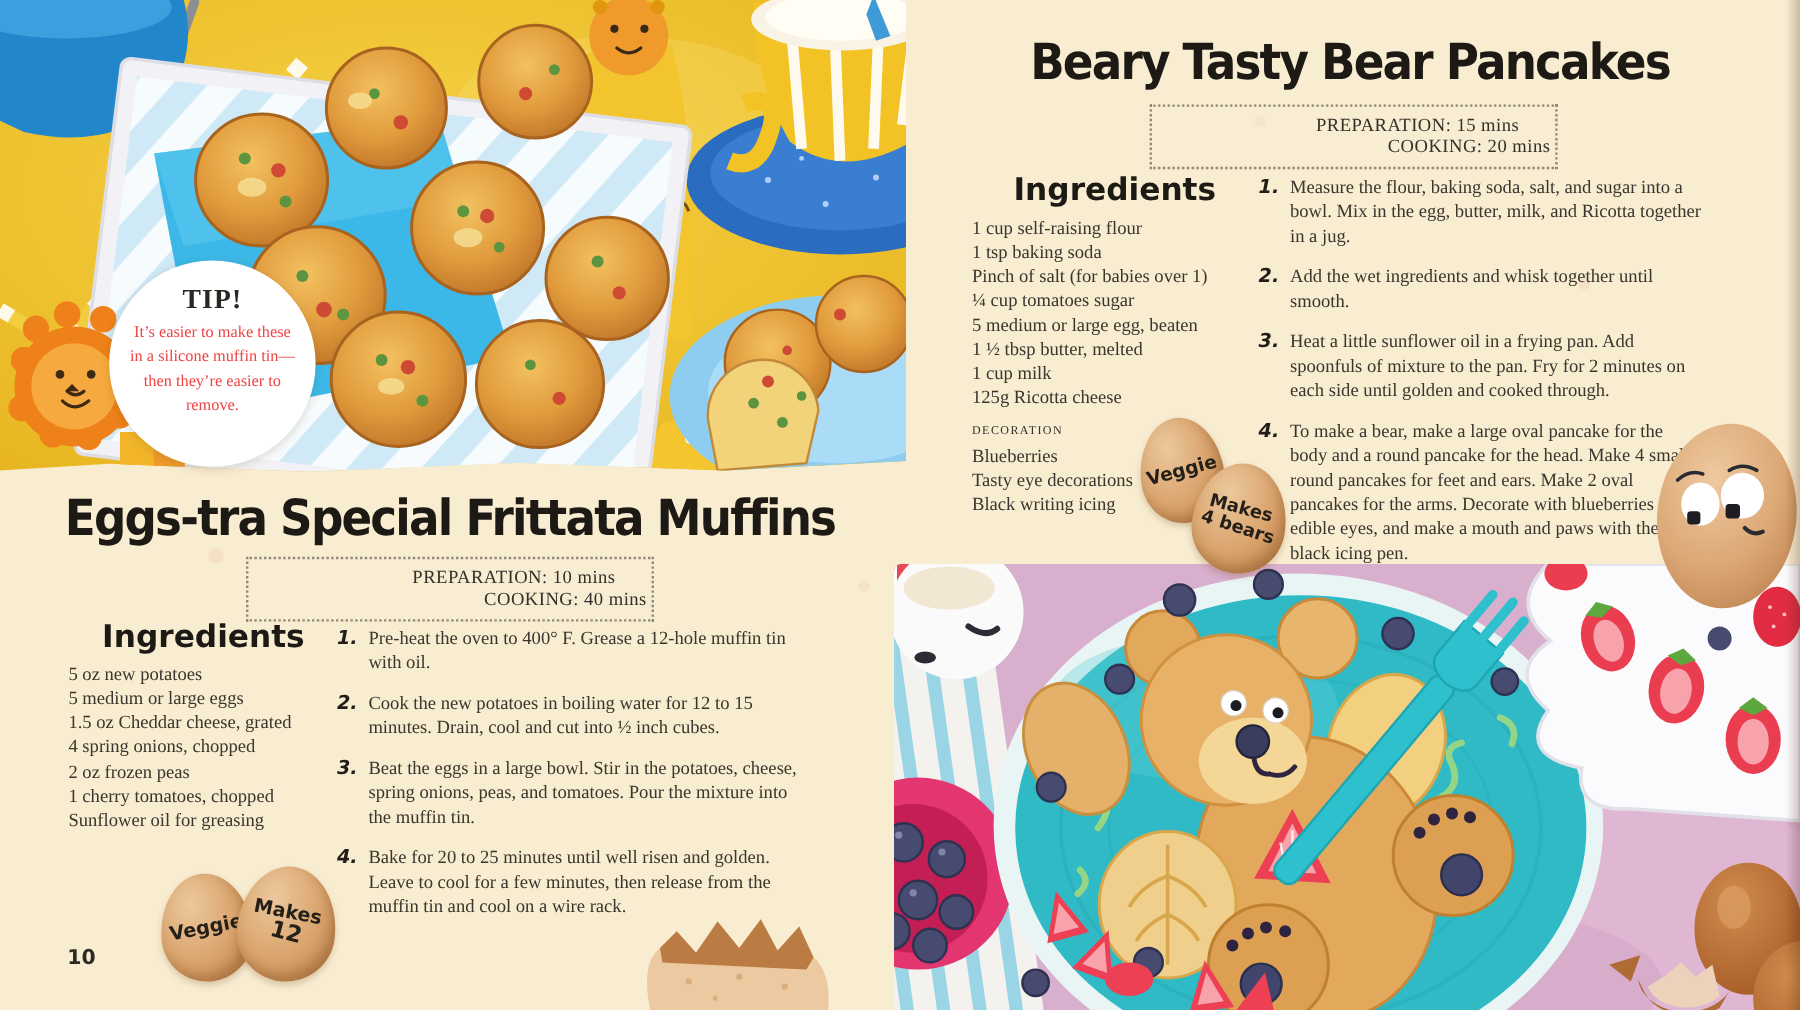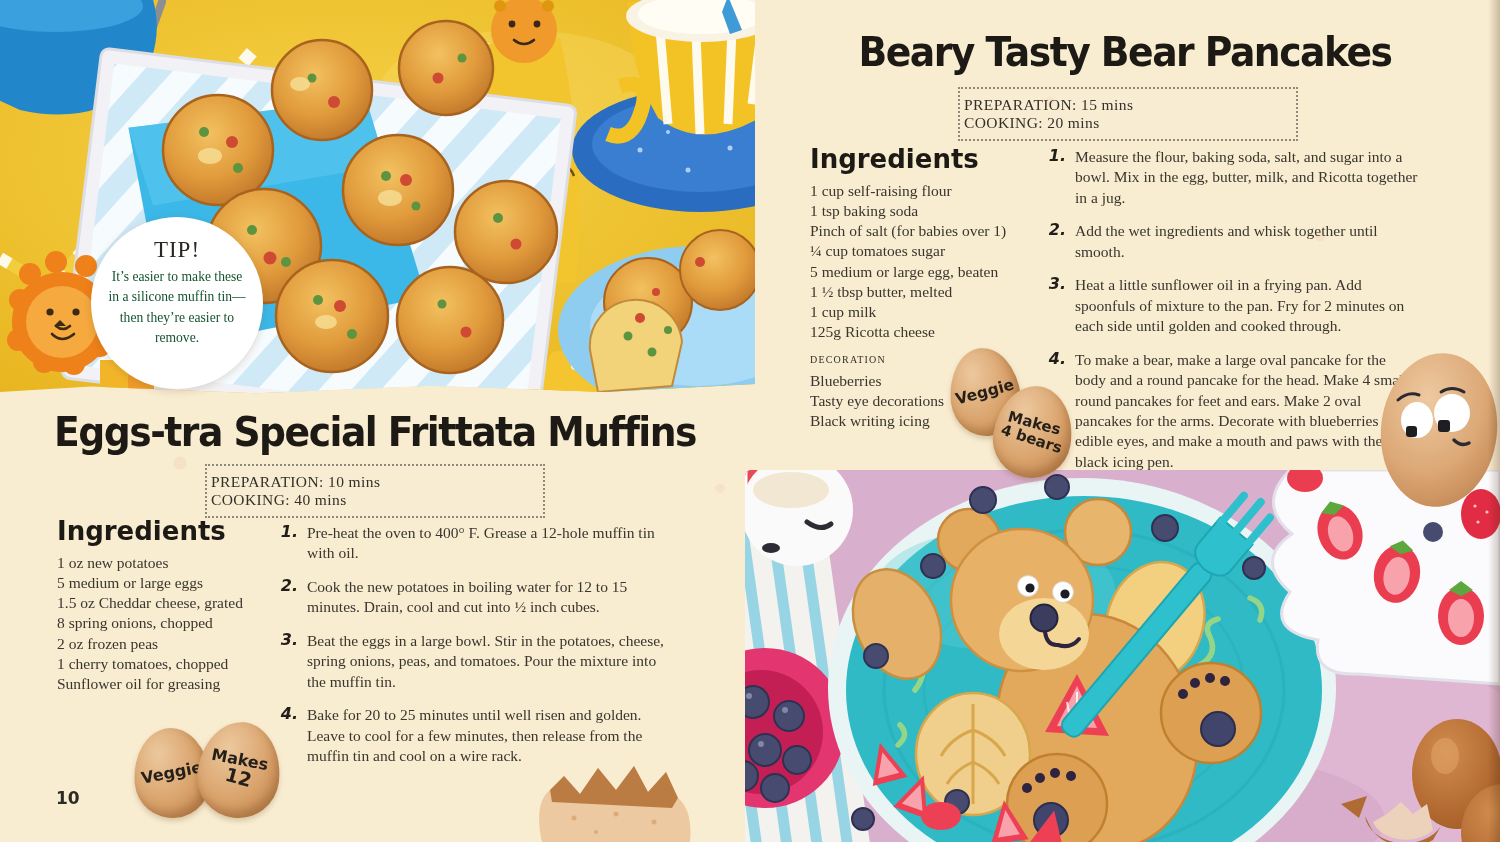--- a/index.html
+++ b/index.html
@@ -9,40 +9,40 @@
     background-image:
       radial-gradient(circle at 12% 55%, rgba(232,176,140,.18) 0 6px, transparent 7px),
       radial-gradient(circle at 48% 58%, rgba(232,176,140,.15) 0 4px, transparent 5px),
       radial-gradient(circle at 88% 28%, rgba(232,176,140,.16) 0 5px, transparent 6px),
       radial-gradient(circle at 70% 12%, rgba(232,176,140,.14) 0 4px, transparent 5px);
     font-family:"Liberation Serif",serif;color:#3a362e;
   }
   .edge-right{position:absolute;right:0;top:0;width:12px;height:100%;z-index:40;
     background:linear-gradient(to left, rgba(70,35,10,.25), rgba(70,35,10,0));}
   
-  .hand{font-family:"DejaVu Sans",sans-serif;font-weight:bold;color:#1d1a16;}
+  .hand{font-family:"DejaVu Sans",sans-serif;font-weight:bold;color:#1d1a16;text-align:center;}
   .recipe-title{position:absolute;text-align:center;font-size:37px;letter-spacing:-1.5px;
     margin:0;transform:scale(1.02,1.12);transform-origin:center top;}
   .prep-box{position:absolute;width:340px;box-sizing:border-box;border:2px dotted #8f897a;
-    padding:7px 4px;text-align:left;font-size:15.5px;color:#33302a;letter-spacing:.4px;background:rgba(255,255,255,.04);}
+    padding:7px 4px;text-align:right;font-size:15.5px;color:#33302a;letter-spacing:.4px;background:rgba(255,255,255,.04);}
   .prep-box span{white-space:nowrap;}
   .prep-gap{display:inline-block;width:26px;}
   .ing-col h2{font-size:26px;margin:0 0 7px 0;letter-spacing:0;}
   .ing-col ul{list-style:none;margin:0;padding:0;font-size:15.5px;line-height:1.3;}
   .dec-head{font-size:10px;font-weight:normal;letter-spacing:1.2px;margin:12px 0 6px 0;color:#33302a;}
   .steps-col .step{display:flex;gap:9px;margin-bottom:12px;}
   .step-num{font-family:"DejaVu Sans",sans-serif;font-weight:bold;font-style:italic;
     font-size:16px;color:#211d18;min-width:20px;text-align:right;}
   .step p{margin:1px 0 0 0;font-size:15.5px;line-height:1.32;}
   
   .tip-circle{position:absolute;left:91px;top:217px;width:172px;height:172px;border-radius:50%;
     background:#fff;z-index:5;text-align:center;box-sizing:border-box;padding:20px 14px 0 14px;
     box-shadow:0 2px 8px rgba(90,60,10,.18);}
-  .tip-circle h3{margin:0 0 4px 0;font-size:23px;letter-spacing:1px;color:#2b2722;font-weight:normal;}
-  .tip-circle p{margin:0;font-size:13.6px;line-height:1.5;color:#14532d;}
+  .tip-circle h3{margin:0 0 4px 0;font-size:23px;letter-spacing:1px;color:#2b2722;font-weight:bold;}
+  .tip-circle p{margin:0;font-size:13.6px;line-height:1.5;color:#ef4444;}
   
   .egg-badge{position:absolute;border-radius:50% 50% 50% 50% / 58% 58% 42% 42%;
     background:radial-gradient(ellipse at 35% 28%, #ecc89d 0%, #d9a26b 55%, #bb7f49 100%);
     box-shadow:inset -4px -6px 10px rgba(120,70,25,.35), 0 3px 5px rgba(120,80,30,.25);
     display:flex;flex-direction:column;align-items:center;justify-content:center;}
   .egg-badge .t{font-family:"DejaVu Sans",sans-serif;font-weight:bold;color:#241f18;line-height:1.05;}
   
   .photo{position:absolute;overflow:hidden;}
   .photo svg{display:block;}
   #photoL{left:0;top:0;width:755px;height:396px;
@@ -254,24 +254,24 @@
 
   <h1 class="recipe-title hand" style="left:0;top:408px;width:750px;">Eggs-tra Special Frittata Muffins</h1>
 
   <div class="prep-box" style="left:205px;top:464px;">
     <span>PREPARATION: 10 mins</span><span class="prep-gap"></span><span>COOKING: 40 mins</span>
   </div>
 
   <div class="ing-col" style="position:absolute;left:57px;top:516px;width:225px;">
     <h2 class="hand">Ingredients</h2>
     <ul>
-      <li>1 oz new potatoes</li>
+      <li>5 oz new potatoes</li>
       <li>5 medium or large eggs</li>
       <li>1.5 oz Cheddar cheese, grated</li>
-      <li>8 spring onions, chopped</li>
+      <li>4 spring onions, chopped</li>
       <li>2 oz frozen peas</li>
       <li>1 cherry tomatoes, chopped</li>
       <li>Sunflower oil for greasing</li>
     </ul>
   </div>
 
   <div class="steps-col" style="position:absolute;left:278px;top:522px;width:398px;">
     <div class="step">
         <span class="step-num">1.</span>
         <p>Pre-heat the oven to 400° F. Grease a 12-hole muffin tin with oil.</p>

